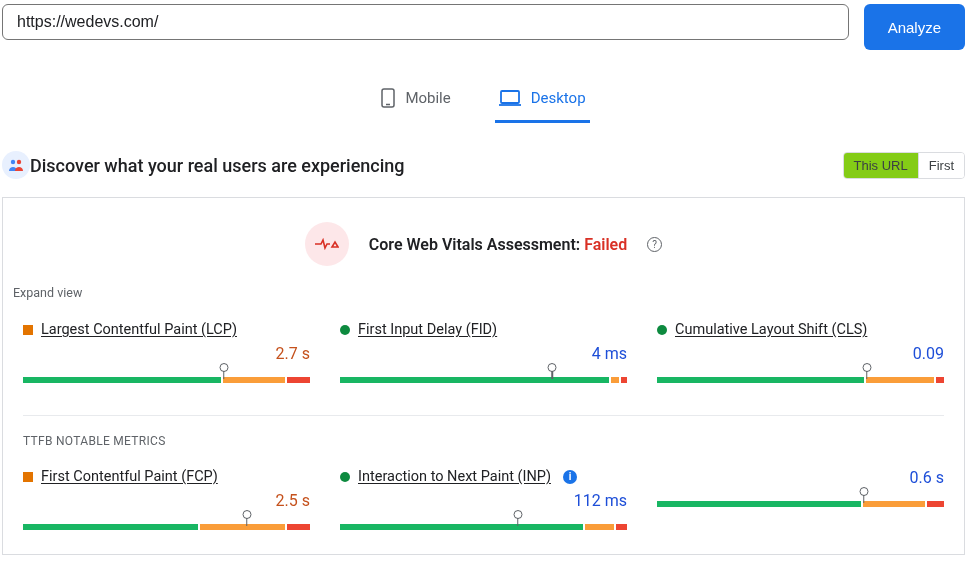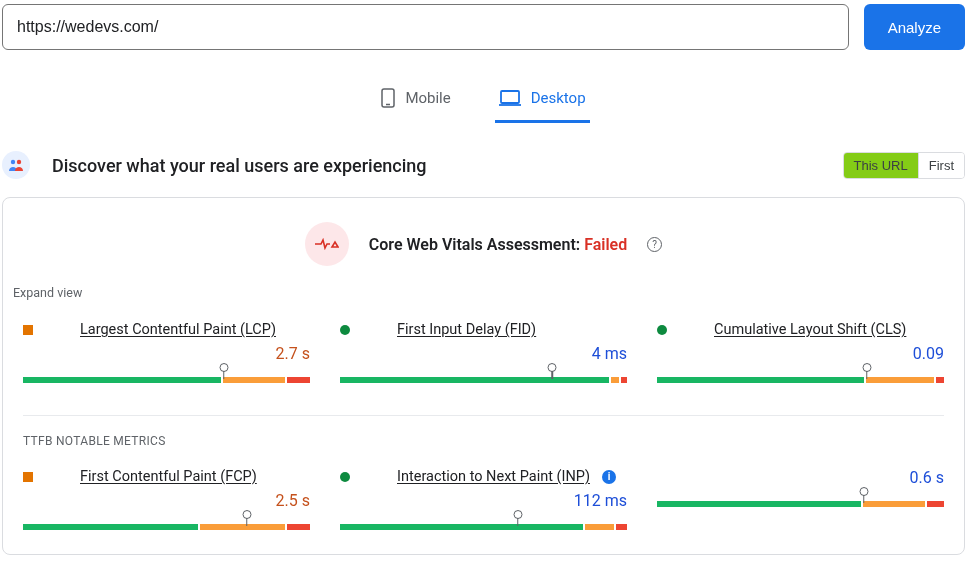--- a/index.html
+++ b/index.html
@@ -1,54 +1,54 @@
 <!DOCTYPE html>
 <html><head>
   <meta charset="utf-8">
   <style>
     * { box-sizing: border-box; margin: 0; padding: 0; }
     body { font-family: -apple-system, BlinkMacSystemFont, "Segoe UI", Roboto, Arial, sans-serif; background: #fff; color: #202124; width: 967px; }
     
     .top-row { display: flex; gap: 15px; padding: 4px 2px 0 2px; }
-    .url-input { flex: 1; height: 46px; border: 1px solid #757575; border-radius: 6px; padding: 0 14px; font-size: 16px; color: #202124; outline: none; }
+    .url-input { flex: 1; height: 36px; border: 1px solid #757575; border-radius: 6px; padding: 0 14px; font-size: 16px; color: #202124; outline: none; }
     .analyze-btn { background: #1a73e8; color: #fff; border: none; border-radius: 6px; padding: 0 24px; height: 46px; font-size: 15px; font-weight: 500; cursor: pointer; }
     
     .tabs { display: flex; justify-content: center; gap: 40px; margin-top: 30px; }
     .tab { display: flex; align-items: center; gap: 10px; padding: 8px 4px 12px; cursor: pointer; border-bottom: 3px solid transparent; color: #5f6368; font-size: 15px; }
     .tab.active { color: #1a73e8; border-bottom-color: #1a73e8; }
     .tab-icon { display: inline-flex; }
     
     .discover-row { display: flex; align-items: center; justify-content: space-between; padding: 28px 2px 0 2px; }
-    .discover-left { display: flex; align-items: center; gap: 22px; }
+    .discover-left { display: flex; align-items: center; gap: 0; }
     .discover-icon { width: 28px; height: 28px; border-radius: 50%; background: #e8f0fe; display: flex; align-items: center; justify-content: center; }
     .discover-title { font-size: 18px; font-weight: 500; color: #202124; }
     .toggle-group { display: flex; border: 1px solid #dadce0; border-radius: 4px; overflow: hidden; }
     .toggle-btn { background: #fff; border: none; padding: 5px 10px; font-size: 13px; color: #3c4043; cursor: pointer; }
     .toggle-btn.active { background: #84cc16; }
     .toggle-btn + .toggle-btn { border-left: 1px solid #dadce0; }
     
-    .card { border: 1px solid #dadce0; border-radius: 8px; margin: 18px 2px 0 2px; padding: 24px 10px 24px 10px; }
+    .card { border: 1px solid #dadce0; border-radius: 0; margin: 18px 2px 0 2px; padding: 24px 10px 24px 10px; }
     
     .assessment-row { display: flex; align-items: center; justify-content: center; gap: 20px; position: relative; padding-bottom: 10px; }
     .pulse-circle { width: 44px; height: 44px; border-radius: 50%; background: #fde7e9; display: flex; align-items: center; justify-content: center; }
     .assessment-text { font-size: 16px; font-weight: 600; }
     .failed { color: #d93025; }
     .help-icon { width: 15px; height: 15px; border: 1.3px solid #5f6368; border-radius: 50%; display: inline-flex; align-items: center; justify-content: center; font-size: 10px; color: #5f6368; cursor: pointer; }
     
     .expand-row { padding-right: 10px; margin-top: 6px; }
     .expand-link { font-size: 12.5px; color: #5f6368; cursor: pointer; }
     
     .metrics-grid { display: grid; grid-template-columns: repeat(3, 1fr); gap: 30px; padding: 20px 10px 0 10px; }
     
     .metric { }
     .metric-header { display: flex; align-items: center; gap: 8px; margin-bottom: 6px; }
     .status-sq { width: 10px; height: 10px; display: inline-block; }
     .status-sq.orange { background: #e37400; }
     .status-dot { width: 10px; height: 10px; border-radius: 50%; display: inline-block; background: #0d8a3f; }
-    .metric-name { font-size: 14.5px; color: #202124; text-decoration: underline; text-underline-offset: 2px; cursor: pointer; margin-left: 39px; }
+    .metric-name { font-size: 14.5px; color: #202124; text-decoration: underline; text-underline-offset: 2px; cursor: pointer; }
     .metric-value { text-align: right; font-size: 16px; margin-bottom: 4px; }
     .metric-value.orange { color: #c5511c; }
     .metric-value.green { color: #1d4ed8; }
     
     .bar-wrap { position: relative; height: 16px; }
     .bar { display: flex; height: 6px; gap: 2px; position: absolute; bottom: 0; left: 0; right: 0; }
     .seg { height: 6px; }
     .seg.g { background: #18b663; }
     .seg.o { background: #fa9d39; }
     .seg.r { background: #ed4532; }

